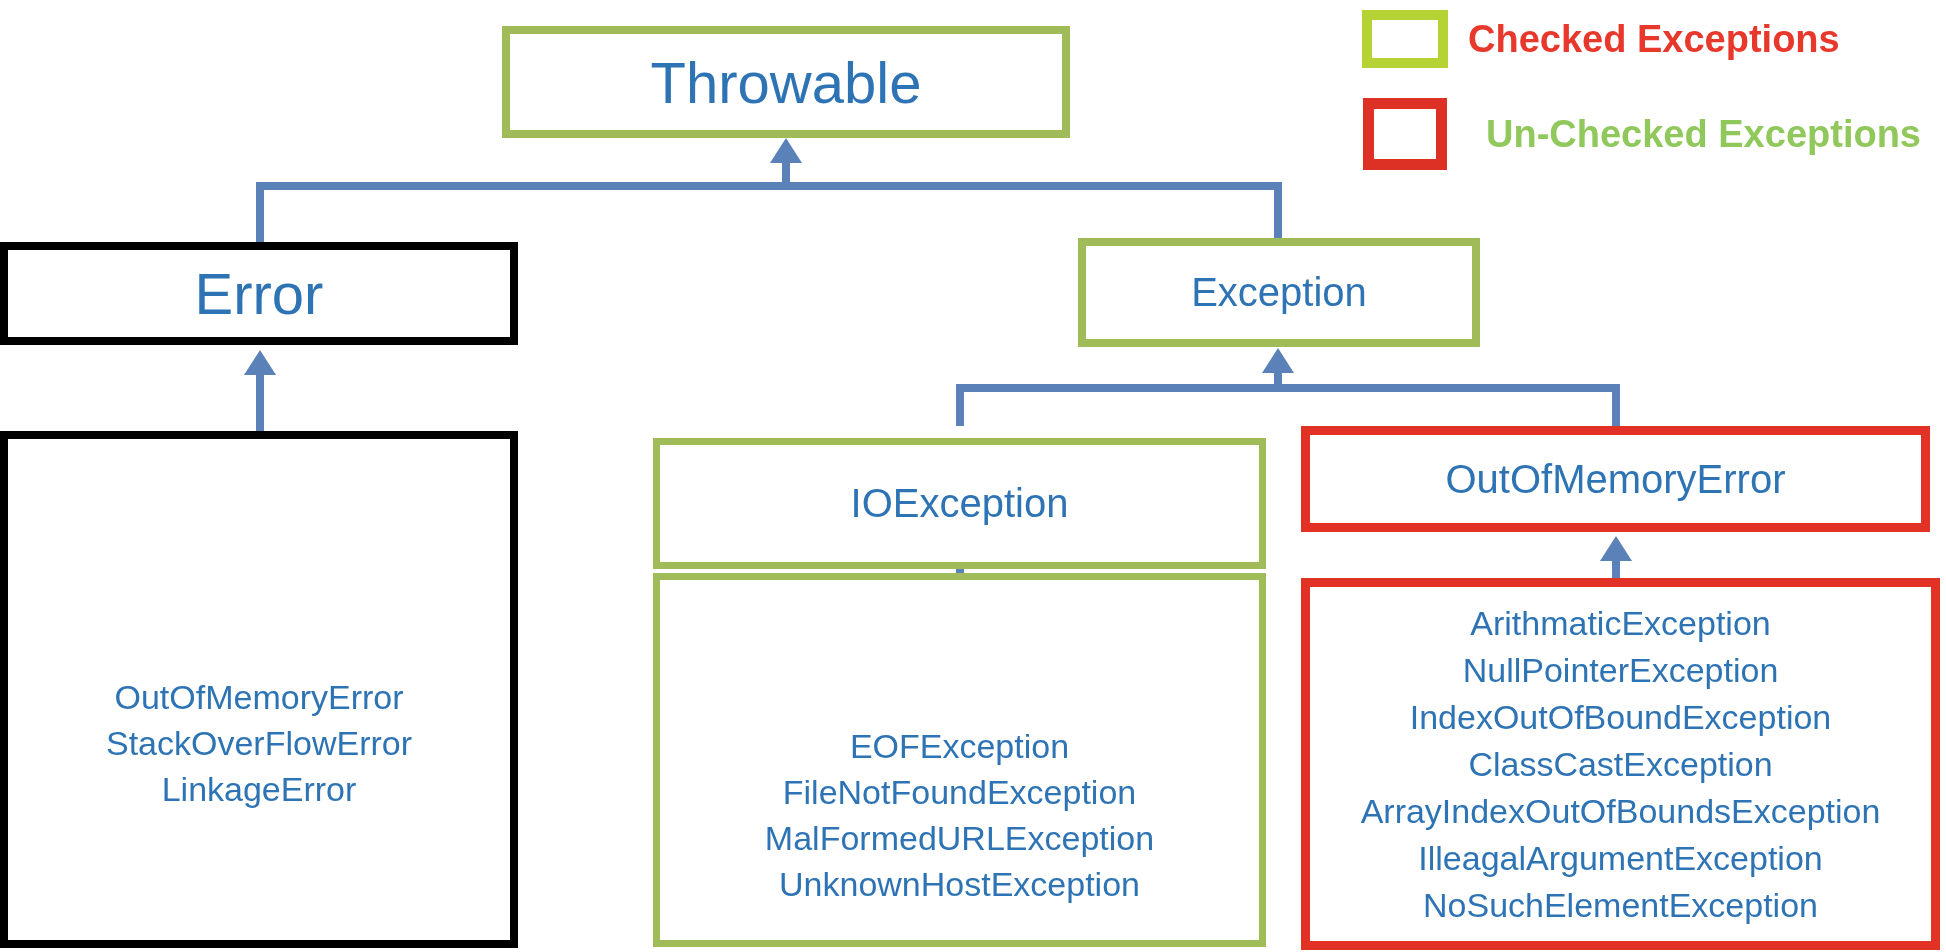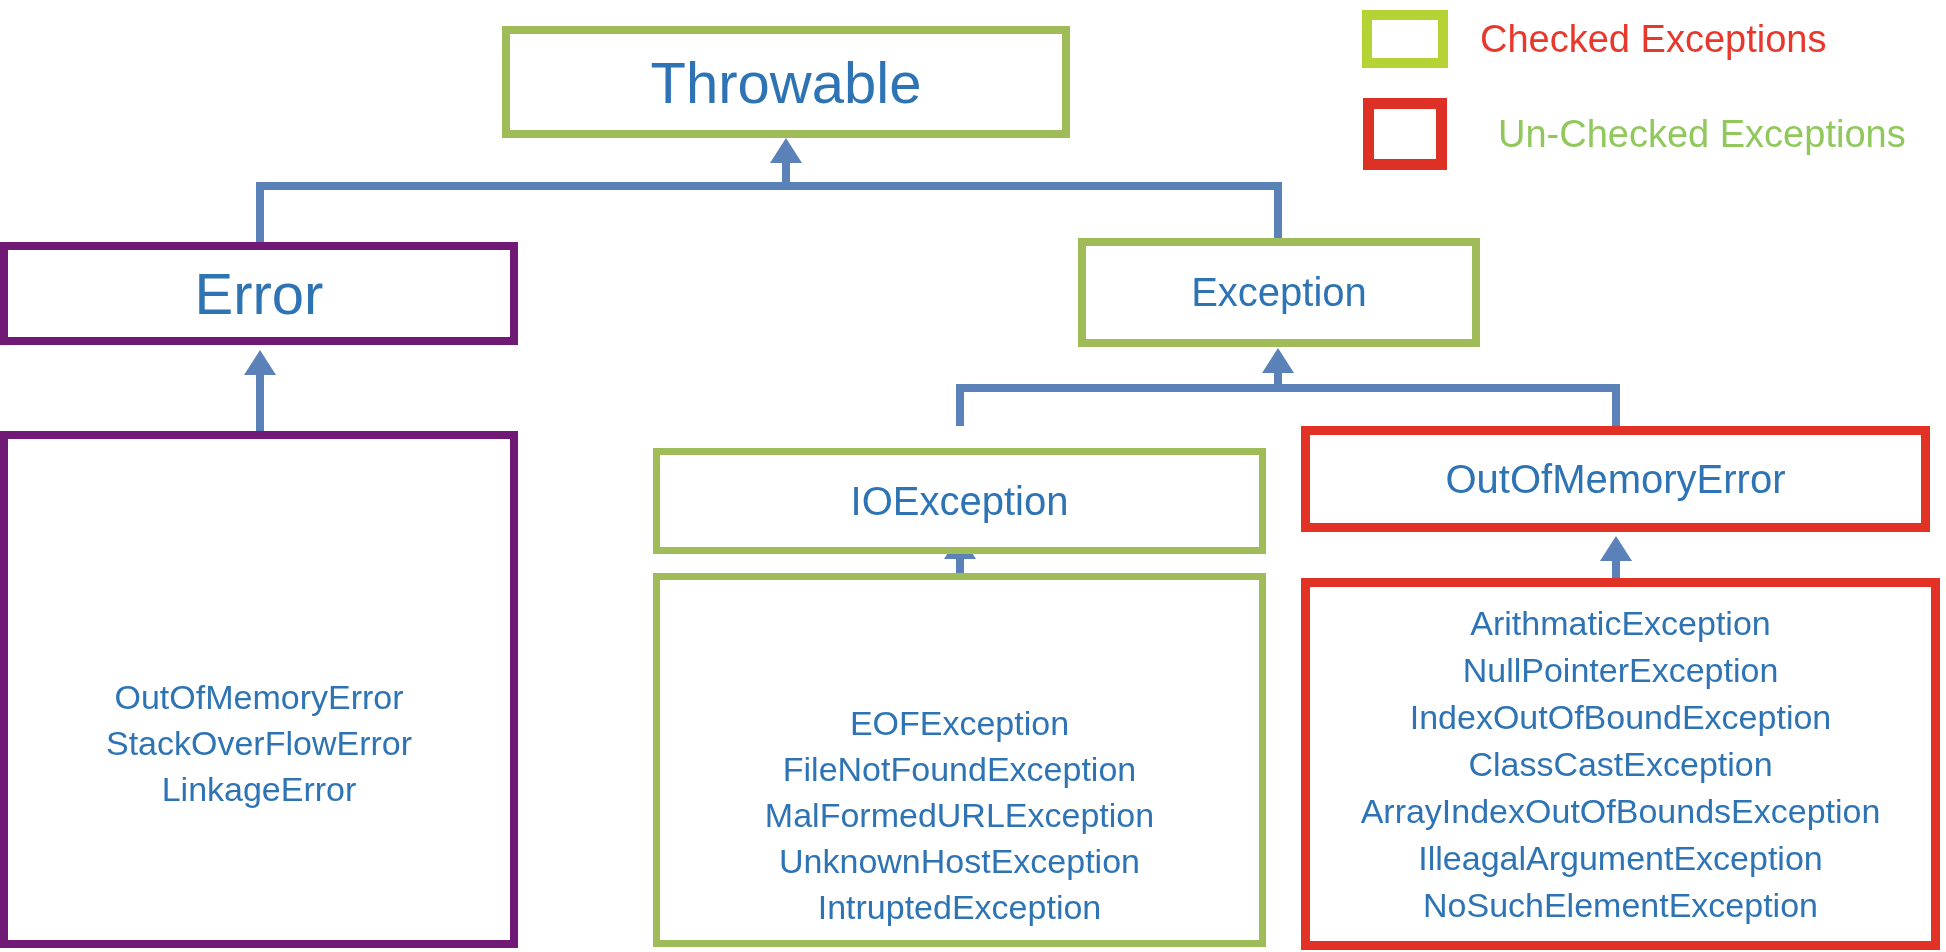--- a/index.html
+++ b/index.html
@@ -13,21 +13,21 @@
   }
   .node{
     position:absolute;
     display:flex;align-items:center;justify-content:center;
     background:#ffffff;
     color:#2e74b5;
     text-align:left;
   }
   .b-olive{border:8px solid #9fbc59;}
   .b-olive7{border:7px solid #9fbc59;}
-  .b-blue{border:8px solid #701a75;}
+  .b-blue{border:8px solid #000000;}
   .b-red{border:9px solid #e23125;}
   .lbl{font-size:58px;}
   .lbl-sm{font-size:40px;}
   .children{
     position:absolute;
     display:flex;flex-direction:column;align-items:center;justify-content:center;
     background:#ffffff;color:#2e74b5;text-align:left;
   }
   .children .item{font-size:34px;line-height:46px;white-space:nowrap;}
   .rt .item{line-height:47px;}
@@ -36,21 +36,21 @@
     position:absolute;width:0;height:0;
     border-left:16px solid transparent;
     border-right:16px solid transparent;
     border-bottom:25px solid #5b82b8;
   }
   .legend-swatch{position:absolute;background:#ffffff;}
   .sw-lime{border:10px solid #b5d334;}
   .sw-red{border:11px solid #dd3126;}
   .legend-label{
     position:absolute;display:flex;align-items:center;
-    font-weight:normal;font-size:38px;white-space:nowrap;margin-left:12px;
+    font-weight:bold;font-size:38px;white-space:nowrap;
   }
   .t-red{color:#e8372b;}
   .t-green{color:#90c85c;}
 </style>
 </head>
 <body>
 
 <div id="canvas">
 
   <div class="edge" style="left:256px;top:182px;width:1026px;height:8px;"></div>
@@ -73,36 +73,35 @@
 
   <div class="edge" style="left:1612px;top:558px;width:8px;height:20px;"></div>
   <div class="arrowhead" style="left:1600px;top:536px;"></div>
 
   <div class="node b-olive lbl" style="left:502px;top:26px;width:568px;height:112px;">Throwable</div>
 
   <div class="node b-blue lbl" style="left:0px;top:242px;width:518px;height:103px;">Error</div>
 
   <div class="node b-olive lbl-sm" style="left:1078px;top:238px;width:402px;height:109px;">Exception</div>
 
-  <div class="node b-olive7 lbl-sm" style="left:653px;top:448px;width:613px;height:106px;">IOException</div>
+  <div class="node b-olive7 lbl-sm" style="left:653px;top:438px;width:613px;height:131px;">IOException</div>
 
   <div class="node b-red lbl-sm" style="left:1301px;top:426px;width:629px;height:106px;">OutOfMemoryError</div>
 
   <div class="children b-blue" style="left:0px;top:431px;width:518px;height:517px;padding-top:107px;">
     <div class="item">OutOfMemoryError</div>
     <div class="item">StackOverFlowError</div>
     <div class="item">LinkageError</div>
   </div>
 
   <div class="children b-olive7" style="left:653px;top:573px;width:613px;height:374px;padding-top:110px;">
     <div class="item">EOFException</div>
     <div class="item">FileNotFoundException</div>
     <div class="item">MalFormedURLException</div>
     <div class="item">UnknownHostException</div>
-    <div class="item">IntruptedException</div>
   </div>
 
   <div class="children b-red rt" style="left:1301px;top:578px;width:639px;height:372px;">
     <div class="item">ArithmaticException</div>
     <div class="item">NullPointerException</div>
     <div class="item">IndexOutOfBoundException</div>
     <div class="item">ClassCastException</div>
     <div class="item">ArrayIndexOutOfBoundsException</div>
     <div class="item">IlleagalArgumentException</div>
     <div class="item">NoSuchElementException</div>

